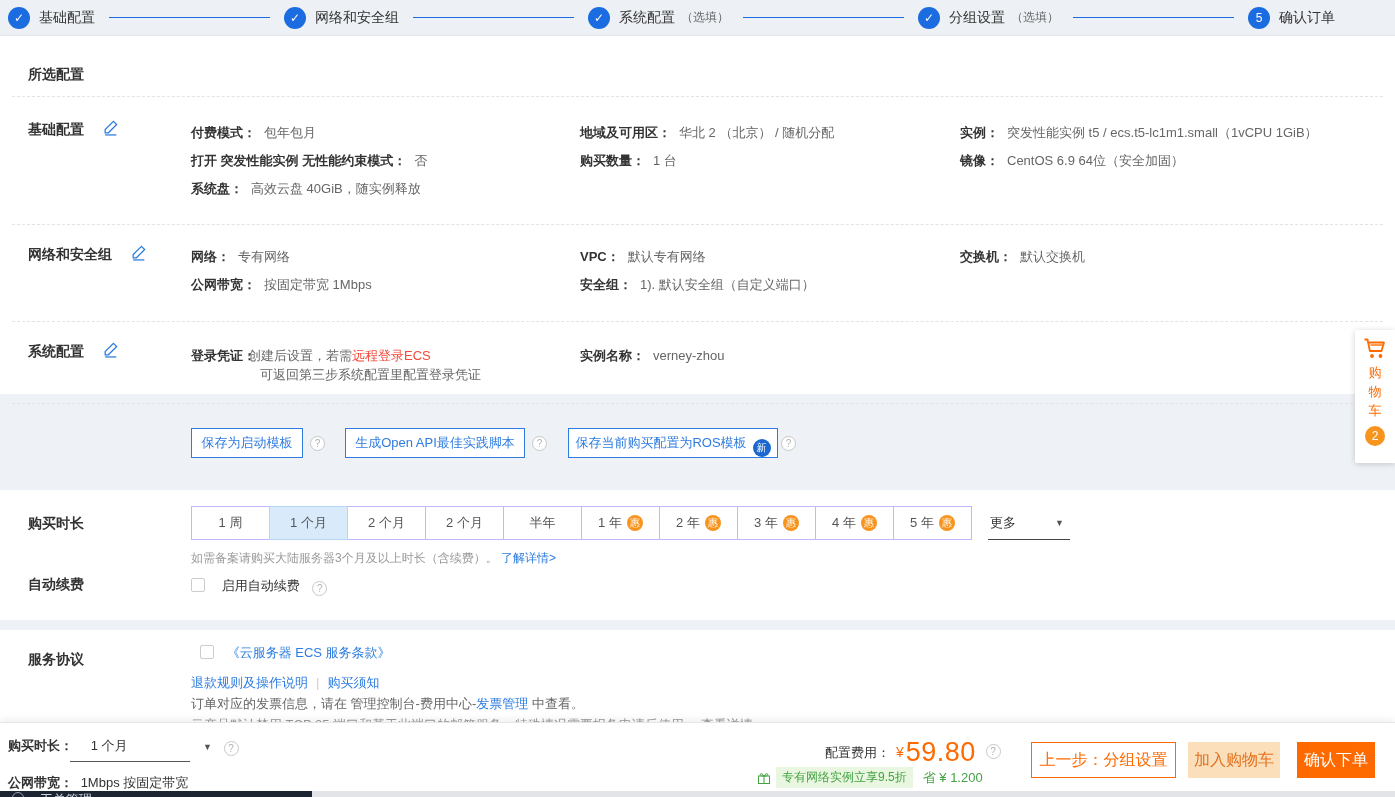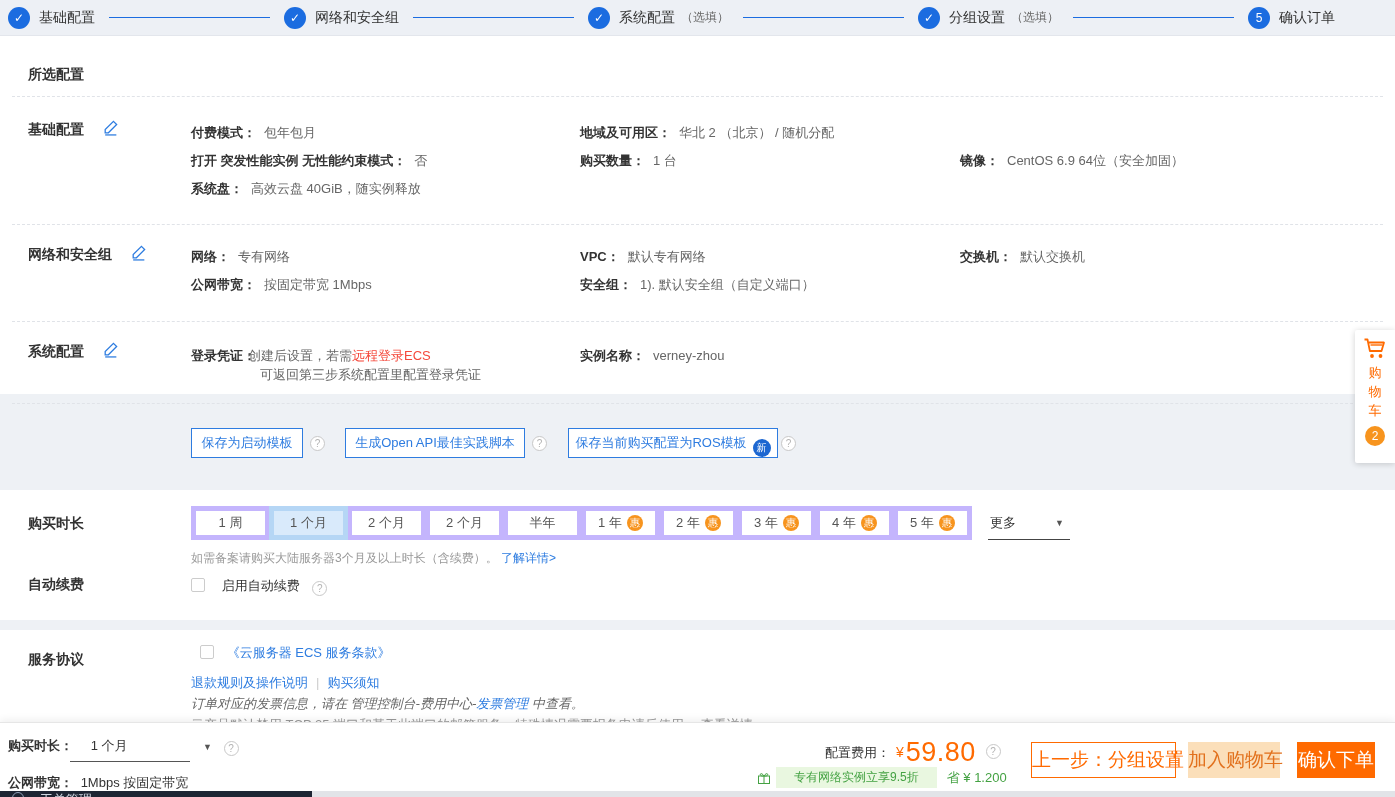--- a/index.html
+++ b/index.html
@@ -36,21 +36,21 @@
   .tpl-btn { position:absolute; top:392px; height:30px; background:#fff; border:1px solid #2e7ce0;
              color:#2e7ce0; font-size:13px; text-align:center; line-height:28px; cursor:pointer;
              font-family:inherit; white-space:nowrap; }
   .badge-new { display:inline-block; width:18px; height:18px; border-radius:50%; background:#1d67d1;
                color:#fff; font-size:10px; line-height:18px; text-align:center; margin-left:6px;
                vertical-align:-4px; }
   .tpl-help { position:absolute; top:400px; }
 
   
   .dur-group { position:absolute; left:191px; top:16px; display:flex; }
-  .dur-cell { width:79px; height:34px; border:5px solid #c4b5fd; margin-left:-1px; background:#fff;
+  .dur-cell { width:79px; height:34px; border:1px solid #c4b5fd; margin-left:-1px; background:#fff;
               font-size:13px; color:#555; display:flex; align-items:center; justify-content:center;
               cursor:pointer; white-space:nowrap; }
   .dur-cell:first-child { margin-left:0; }
   .dur-cell.sel { background:#d9eafb; border-color:#b5d6f5; z-index:1; }
   .hui { display:inline-block; width:16px; height:16px; border-radius:50%; background:#f7941e; color:#fff;
          font-size:10px; line-height:16px; text-align:center; margin-left:5px; }
   .more-dd { position:absolute; left:988px; top:16px; width:82px; height:34px; border-bottom:1px solid #444;
              font-size:13px; color:#333; display:flex; align-items:center; justify-content:space-between;
              padding:0 6px 0 2px; cursor:pointer; }
   .caret { font-size:9px; color:#555; }
@@ -78,23 +78,23 @@
   .ft-label { font-weight:bold; color:#333; }
   .ft-line1 { position:absolute; left:8px; top:14px; font-size:13px; color:#333; }
   .ft-dd { display:inline-block; cursor:pointer; }
   .ft-underline { position:absolute; left:70px; top:38px; width:120px; border-top:1px solid #555; }
   .ft-line2 { position:absolute; left:8px; top:51px; font-size:13px; color:#333; }
   .fee-line1 { position:absolute; left:825px; top:14px; font-size:13px; color:#333; white-space:nowrap; }
   .fee-cur { color:#ff6a00; font-size:14px; margin:0 2px 0 6px; }
   .fee-price { color:#ff6a00; font-size:27px; font-weight:500; letter-spacing:0.5px; vertical-align:-4px; }
   .fee-line2 { position:absolute; left:757px; top:44px; font-size:12px; color:#44a243; white-space:nowrap;
                display:flex; align-items:center; }
-  .disc-pill { background:#e9f7e0; color:#44a243; padding:2px 18px; margin:0 10px 0 5px;text-align:right; }
+  .disc-pill { background:#e9f7e0; color:#44a243; padding:2px 6px; margin:0 10px 0 5px;text-align:right; }
   .save-txt { color:#44a243; font-size:13px; }
-  .ft-btn { position:absolute; top:19px; height:36px; font-size:19px; cursor:pointer; font-family:inherit;
+  .ft-btn { position:absolute; top:19px; height:36px; font-size:16px; cursor:pointer; font-family:inherit;
             white-space:nowrap; }
   .btn-prev { left:1031px; width:145px; background:#fff; border:1px solid #ff6a00; color:#ff6a00; }
   .btn-addcart { left:1188px; width:92px; background:#fbdfba; border:none; color:#e2711d; }
   .btn-confirm { left:1297px; width:78px; background:#ff6a00; border:none; color:#fff; }
 
   
   .bottom-strip { position:absolute; left:0; bottom:0; width:100%; height:6px; background:#e2e4e8; z-index:25; }
   .dark-bar { position:absolute; left:0; top:0; width:312px; height:6px; background:#1d2533; overflow:hidden;
               color:#cfd6e0; font-size:13px; }
   .dark-bar span { position:absolute; left:40px; top:0; }
@@ -156,20 +156,23 @@
     </div>
     <div class="field" style="left:191px; top:144px;">
       <span class="f-label">系统盘：</span><span>高效云盘 40GiB，随实例释放</span>
     </div>
     <div class="field" style="left:580px; top:88px;">
       <span class="f-label">地域及可用区：</span><span>华北 2 （北京） / 随机分配</span>
     </div>
     <div class="field" style="left:580px; top:116px;">
       <span class="f-label">购买数量：</span><span>1 台</span>
     </div>
+    <div class="field" style="left:960px; top:88px;">
+      <span class="f-label">实例：</span><span>突发性能实例 t5 / ecs.t5-lc1m1.small（1vCPU 1GiB）</span>
+    </div>
     <div class="field" style="left:960px; top:116px;">
       <span class="f-label">镜像：</span><span>CentOS 6.9 64位（安全加固）</span>
     </div>
 
     <div class="dashed" style="top:188px;"></div>
 
     <div class="sec-title" style="top:210px;">网络和安全组</div>
     <button class="edit-btn" style="left:128px; top:208px;">
       <svg width="17" height="17" viewBox="0 0 16 16">
           <path d="M10.8 2.2l3 3L6 13H3v-3z" fill="none" stroke="#2d7ce0" stroke-width="1.2"></path>
@@ -286,21 +289,21 @@
 
   <div class="card card3">
     <div class="sec-title" style="top:21px;">服务协议</div>
     <div class="agree-line" style="top:14px;padding-left:9px;">
       <span class="checkbox"></span>
       <a class="blue-link" style="margin-left:9px;">《云服务器 ECS 服务条款》</a>
     </div>
     <div class="agree-line" style="top:44px;">
       <a class="blue-link">退款规则及操作说明</a><span class="link-sep">|</span><a class="blue-link">购买须知</a>
     </div>
-    <div class="agree-line" style="top:65px;font-style:italic;">
+    <div class="agree-line" style="top:65px;">
       <span>订单对应的发票信息，请在 管理控制台-费用中心-</span><a class="blue-link">发票管理</a><span> 中查看。</span>
     </div>
     <div class="agree-line" style="top:86px; color:#999;">
       <span>云产品默认禁用 TCP 25 端口和基于此端口的邮箱服务，特殊情况需要报备申请后使用。 查看详情</span>
     </div>
   </div>
 
   <div class="cart-widget">
     <svg width="26" height="23" viewBox="0 0 26 23">
       <path d="M2.5 2.5h3l2.4 11.5h11.6l2.5-8.5H7" fill="none" stroke="#ff6a00" stroke-width="1.8" stroke-linejoin="round"></path>

